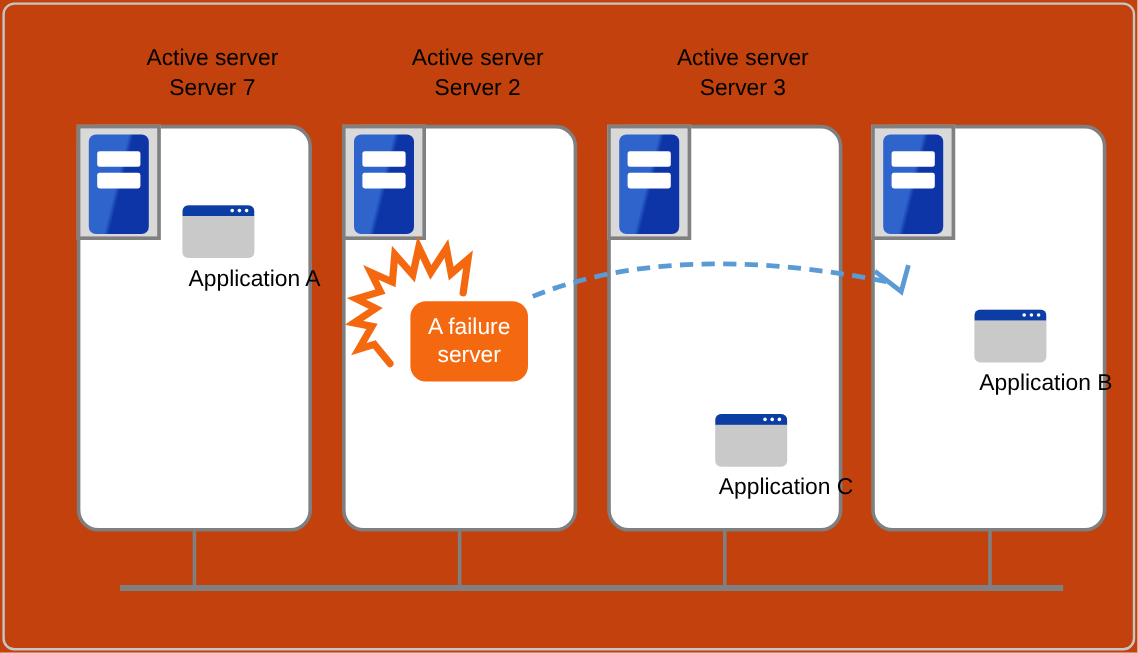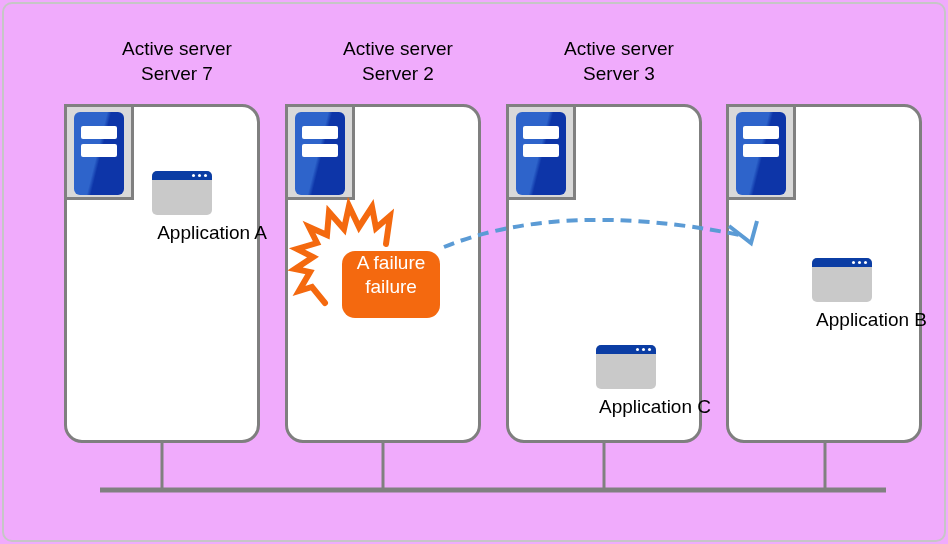--- a/index.html
+++ b/index.html
@@ -1,17 +1,17 @@
 <!DOCTYPE html>
 <html><head>
 <meta charset="utf-8">
 <style>
   html,body{margin:0;padding:0;background:#ffffff;}
   body{font-family:"Liberation Sans",sans-serif;}
-  .canvas{position:relative;width:948px;height:544px;background:#f0abfc;overflow:hidden;}
+  .canvas{position:relative;width:948px;height:544px;background:#c2410c;overflow:hidden;}
   .frame{position:absolute;inset:2px;border:2px solid #c6c6c6;border-radius:10px;}
 
   
   .server-box{position:absolute;top:104px;width:196px;height:339px;border:3px solid #7f7f7f;
     border-radius:18px;background:#ffffff;box-sizing:border-box;z-index:1;}
   .box1{left:64px}.box2{left:285px}.box3{left:506px}.box4{left:726px}
 
   
   .plate{position:absolute;left:-3px;top:-3px;width:70px;height:96px;background:#d9d9d9;
     border:3px solid #808080;box-sizing:border-box;}
@@ -34,21 +34,21 @@
     justify-content:flex-end;gap:3px;padding-right:5px;}
   .dot{width:3px;height:3px;border-radius:50%;background:#ffffff;}
   .app-label{margin-top:6px;font-size:19px;line-height:23px;color:#000000;}
 
   
   .overlay{position:absolute;left:0;top:0;z-index:3;pointer-events:none;}
 
   
   .callout{position:absolute;left:342px;top:251px;width:98px;height:67px;background:#f4690f;
     border-radius:13px;color:#ffffff;font-size:19px;line-height:24px;text-align:center;
-    display:flex;flex-direction:column;z-index:4;}
+    display:flex;flex-direction:column;justify-content:center;z-index:4;}
 </style>
 </head>
 <body>
 
 <div class="canvas">
   <div class="frame"></div>
 
   <div class="server-box box1">
     <div class="plate">
       <div class="tower">
@@ -137,15 +137,15 @@
 
     <polyline points="325,303 312,287 299,291 310,272 295,269 313,257 297,249 317,243 309,227
                       327,235 329,212 344,229 349,206 359,227 372,207 376,228 390,216 386,244" fill="none" stroke="#f4690f" stroke-width="6" stroke-linecap="round"></polyline>
 
     <path d="M 444 247 C 520 216, 620 211, 740 235" fill="none" stroke="#5b9bd5" stroke-width="4" stroke-dasharray="11 7"></path>
     <polyline points="729,226 751,243 757,221" fill="none" stroke="#5b9bd5" stroke-width="4"></polyline>
   </svg>
 
   <div class="callout">
     <span>A failure</span>
-    <span>failure</span>
+    <span>server</span>
   </div>
 </div>
 
 </body></html>

